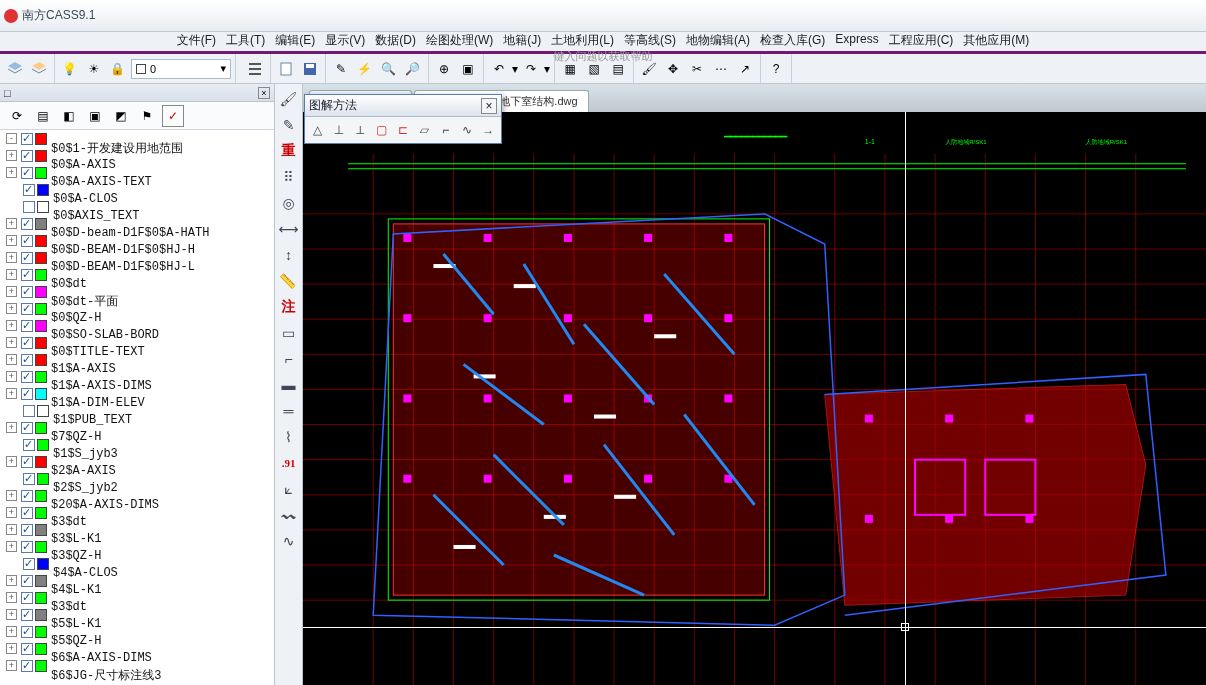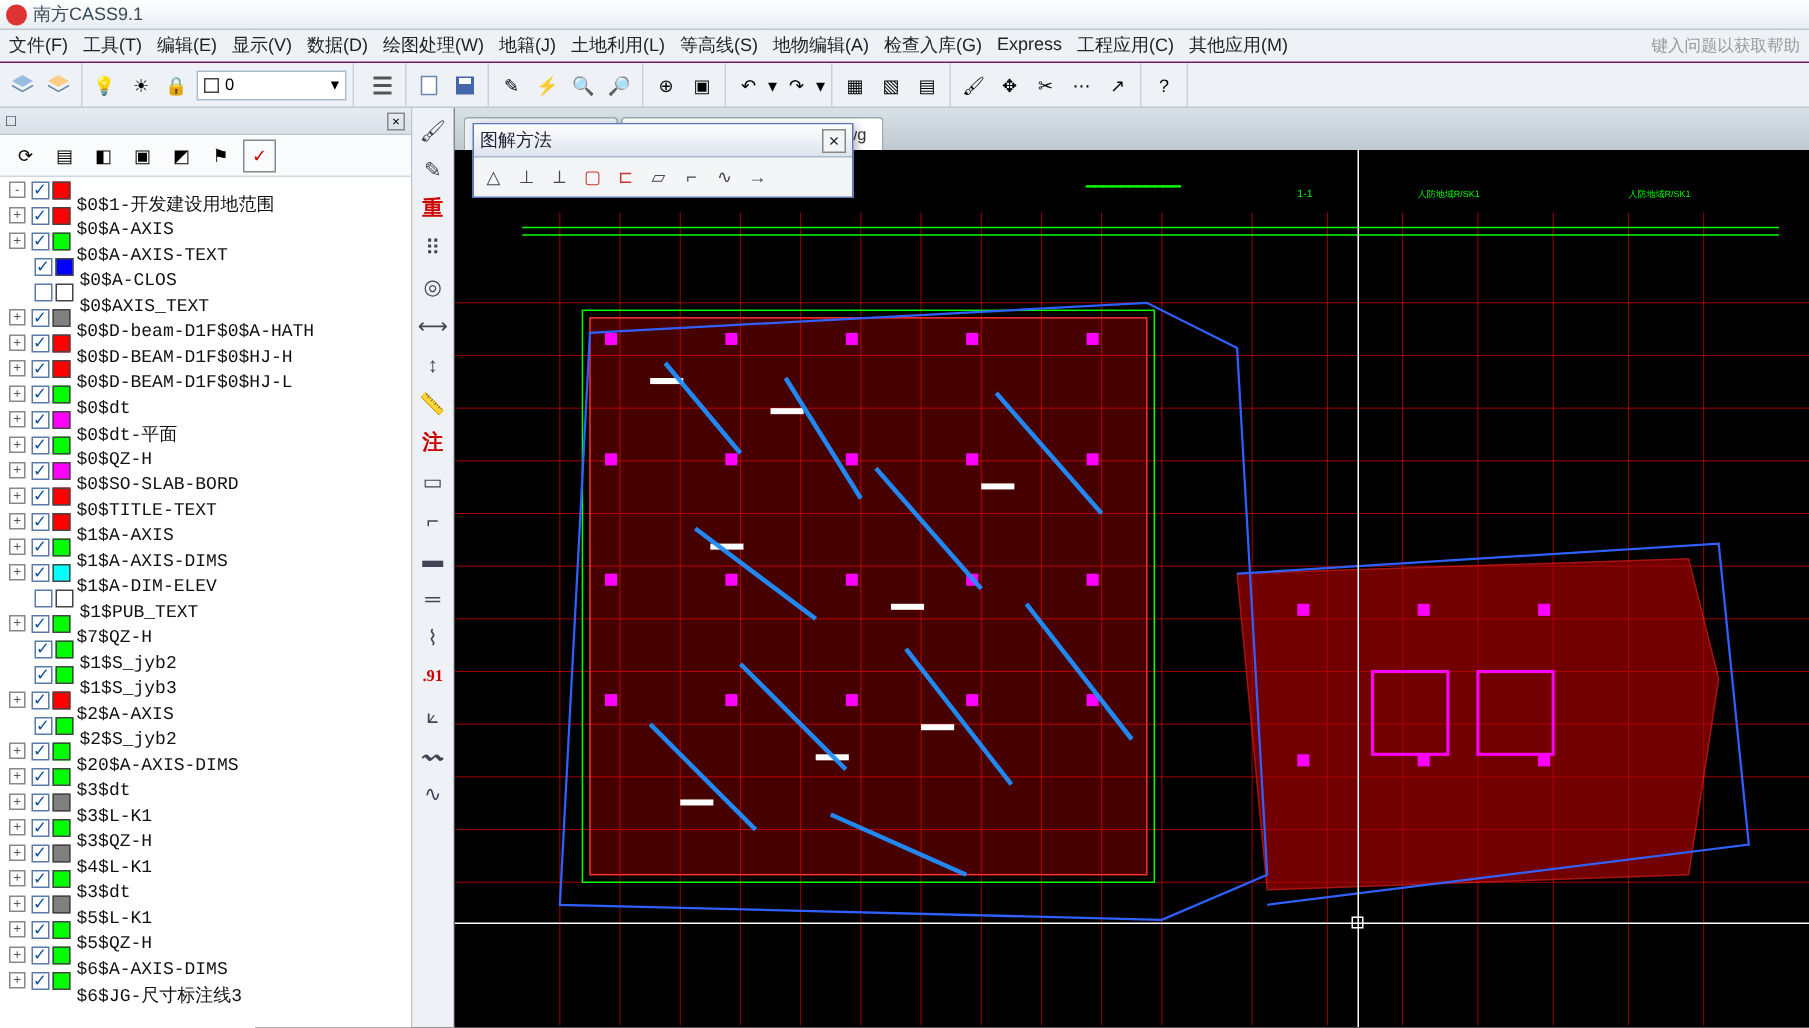--- a/index.html
+++ b/index.html
@@ -1,22 +1,22 @@
 <!DOCTYPE html>
 <html><head>
 <meta charset="utf-8">
 <style>
 * { box-sizing: border-box; margin: 0; padding: 0; font-family: "Microsoft YaHei", SimSun, sans-serif; }
 body { width: 1206px; height: 685px; background: #f0f0f0; overflow: hidden; font-size: 12px; }
 
-.titlebar { height: 20px; background: linear-gradient(#fff,#e8edf3); display: flex; align-items: center; padding-left: 4px; border-bottom: 1px solid #c0c8d0; }
+.titlebar { height: 32px; background: linear-gradient(#fff,#e8edf3); display: flex; align-items: center; padding-left: 4px; border-bottom: 1px solid #c0c8d0; }
 .titlebar .logo { width: 14px; height: 14px; background: #d33; border-radius: 50%; margin-right: 4px; display:inline-block; }
 .titlebar .title { color: #3a4a5a; font-size: 12px; }
 
-.menubar { height: 22px; background: #eef2f7; display: flex; align-items: center; padding: 0 6px; border-bottom: 1px solid #701a75; justify-content: space-between; }
+.menubar { height: 22px; background: #eef2f7; display: flex; align-items: center; padding: 0 6px; border-bottom: 3px solid #701a75; justify-content: space-between; flex-direction: column; }
 .menubar-left { display: flex; gap: 10px; }
 .menubar span { color: #222; cursor: default; }
 .menubar-right { color: #999; font-size: 11px; }
 
 .toolbar { height: 30px; background: #eef2f7; display: flex; align-items: center; border-bottom: 1px solid #c0c8d0; }
 .tb-group { display: flex; align-items: center; padding: 0 4px; border-right: 1px solid #c8d0d8; height: 100%; gap: 2px; }
 .tb-btn { width: 22px; height: 22px; display: flex; align-items: center; justify-content: center; border: 1px solid transparent; }
 .tb-ico { width: 16px; height: 16px; }
 .tb-text { height: 20px; border: 1px solid #abc; background: #fff; padding: 0 4px; font-size: 11px; display: flex; align-items: center; }
 .sep { width: 4px; }
@@ -42,21 +42,21 @@
 .vbtn { width: 22px; height: 22px; display: flex; align-items: center; justify-content: center; font-size: 14px; color: #445; }
 .vbtn.red { color: #c00; font-weight: bold; font-family: SimSun; }
 
 .canvas-area { flex: 1; background: #000; position: relative; overflow: hidden; }
 .doc-tabs { position: absolute; top: 0; left: 0; right: 0; height: 28px; background: linear-gradient(#d8e0e8,#c0c8d0); display: flex; align-items: flex-end; padding-left: 6px; z-index: 10; }
 .doc-tab { height: 22px; background: #eef2f7; border: 1px solid #9aa; border-bottom: none; padding: 3px 10px 0; margin-right: 2px; font-size: 11px; color:#333; border-radius: 3px 3px 0 0; }
 .doc-tab.active { background: #fff; }
 .drawing { position: absolute; top: 28px; left: 0; right: 0; bottom: 0; background: #000; }
 .drawing svg { width: 100%; height: 100%; }
 
-.dlg { position: absolute; top: 10px; left: 12px; width: 254px; background: #f4f5f7; border: 1px solid #5a7aba; box-shadow: 2px 2px 6px rgba(0,0,0,.3); z-index: 50; }
+.dlg { position: absolute; top: 10px; left: 1px; width: 198px; background: #f4f5f7; border: 1px solid #5a7aba; box-shadow: 2px 2px 6px rgba(0,0,0,.3); z-index: 50; }
 .dlg-title { height: 22px; background: linear-gradient(#fff,#dde4ee); display: flex; align-items: center; justify-content: space-between; padding: 0 4px; border-bottom: 1px solid #abc; }
 .dlg-title span { font-size: 12px; color: #223; }
 .dlg-close { width: 16px; height: 16px; border: 1px solid #888; background:#f4f5f7; font-size: 10px; text-align: center; line-height: 14px; cursor:pointer; }
 .dlg-body { height: 26px; display: flex; align-items: center; padding: 0 4px; gap: 4px; }
 .dlg-ico { width: 18px; height: 18px; display:flex; align-items:center; justify-content:center; color:#445; }
 
 .crosshair { position: absolute; z-index: 5; }
 .crosshair.h { height: 1px; background: #fff; left: 0; right: 0; }
 .crosshair.v { width: 1px; background: #fff; top: 28px; bottom: 0; }
 .crosshair-box { width: 8px; height: 8px; border: 1px solid #fff; position: absolute; z-index: 6; }
@@ -289,26 +289,20 @@
         <div class="layer-row">
           <div class="tree-exp">+</div>
           <div class="chk on"></div>
           <div class="color-box" style="background: rgb(0, 255, 0);"></div>
           <span class="layer-name">$7$QZ-H</span>
         </div>
         <div class="layer-row">
           <div class="tree-spc"></div>
           <div class="chk on"></div>
           <div class="color-box" style="background: rgb(0, 255, 0);"></div>
-          <span class="layer-name">$1$S_jyb2</span>
-        </div>
-        <div class="layer-row">
-          <div class="tree-spc"></div>
-          <div class="chk on"></div>
-          <div class="color-box" style="background: rgb(0, 255, 0);"></div>
           <span class="layer-name">$1$S_jyb3</span>
         </div>
         <div class="layer-row">
           <div class="tree-exp">+</div>
           <div class="chk on"></div>
           <div class="color-box" style="background: rgb(255, 0, 0);"></div>
           <span class="layer-name">$2$A-AXIS</span>
         </div>
         <div class="layer-row">
           <div class="tree-spc"></div>
@@ -332,20 +326,26 @@
           <div class="tree-exp">+</div>
           <div class="chk on"></div>
           <div class="color-box" style="background: rgb(128, 128, 128);"></div>
           <span class="layer-name">$3$L-K1</span>
         </div>
         <div class="layer-row">
           <div class="tree-exp">+</div>
           <div class="chk on"></div>
           <div class="color-box" style="background: rgb(0, 255, 0);"></div>
           <span class="layer-name">$3$QZ-H</span>
+        </div>
+        <div class="layer-row">
+          <div class="tree-spc"></div>
+          <div class="chk on"></div>
+          <div class="color-box" style="background: rgb(0, 0, 255);"></div>
+          <span class="layer-name">$4$A-CLOS</span>
         </div>
         <div class="layer-row">
           <div class="tree-exp">+</div>
           <div class="chk on"></div>
           <div class="color-box" style="background: rgb(128, 128, 128);"></div>
           <span class="layer-name">$4$L-K1</span>
         </div>
         <div class="layer-row">
           <div class="tree-exp">+</div>
           <div class="chk on"></div>

